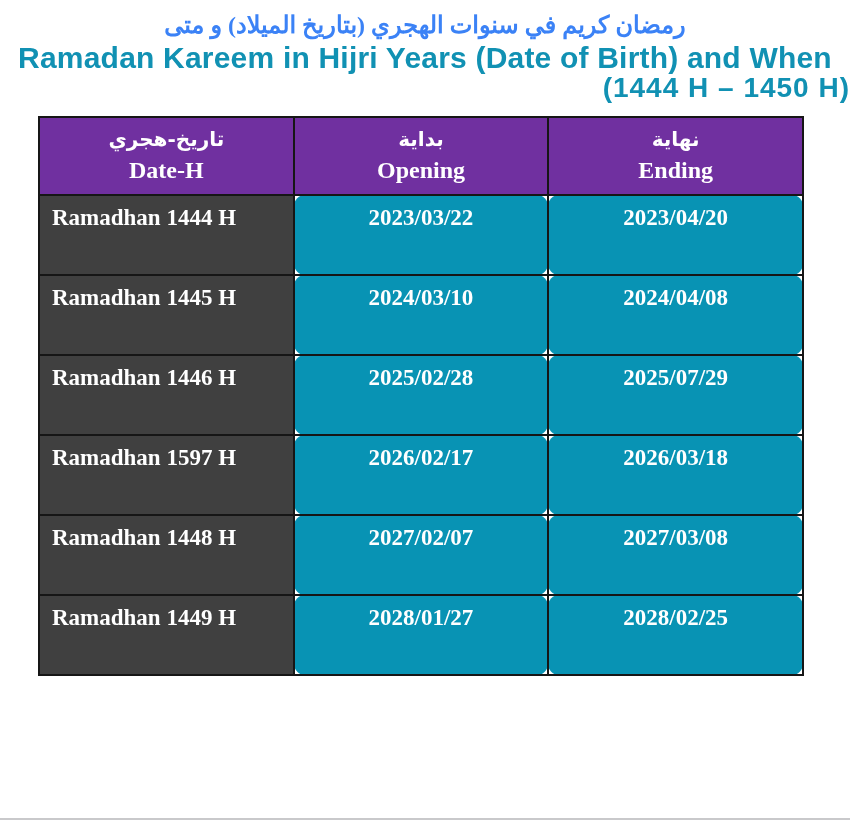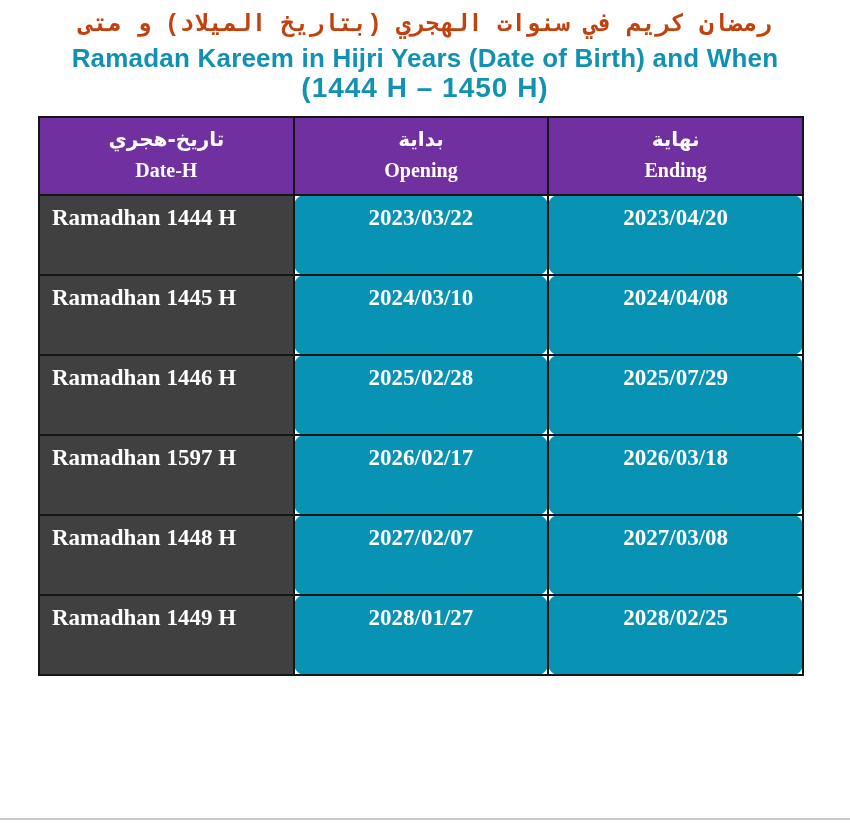--- a/index.html
+++ b/index.html
@@ -17,42 +17,43 @@
     height: 825px;
     position: relative;
   }
   
   .title-block {
     text-align: center;
     padding-top: 5px;
   }
   .title-ar {
     direction: rtl;
-    font-family: Liberation Mono, monospace;
+    font-family: Liberation Serif, serif;
     font-weight: bold;
     font-size: 24px;
     line-height: 40px;
-    color: #c2410c;
+    color: #3b82f6;
     letter-spacing: 0.5px;
   }
   .title-en {
     font-family: "Liberation Sans", sans-serif;
     font-weight: 900;
-    font-size: 26px;
+    font-size: 30px;
     line-height: 26px;
     color: #1191B3;
     letter-spacing: 0.2px;
   }
   .title-range {
     font-family: "Liberation Sans", sans-serif;
     font-weight: 900;
     font-size: 28px;
     line-height: 34px;
     color: #1191B3;
     letter-spacing: 1px;
+    text-align: right;
   }
   
   table.ramadan-table {
     position: absolute;
     left: 38px;
     top: 116px;
     width: 766px;
     border-collapse: collapse;
     table-layout: fixed;
   }
@@ -75,21 +76,21 @@
     direction: rtl;
     font-family: "DejaVu Sans", sans-serif;
     font-weight: bold;
     font-size: 20px;
     line-height: 30px;
   }
   .head-en {
     display: block;
     font-family: "Liberation Serif", "DejaVu Serif", serif;
     font-weight: bold;
-    font-size: 20px;
+    font-size: 24px;
     line-height: 32px;
   }
   td.hijri-cell {
     background: #404040;
     color: #ffffff;
     font-family: "Liberation Serif", "DejaVu Serif", serif;
     font-weight: bold;
     font-size: 23px;
     text-align: left;
     padding: 9px 0 0 12px;

